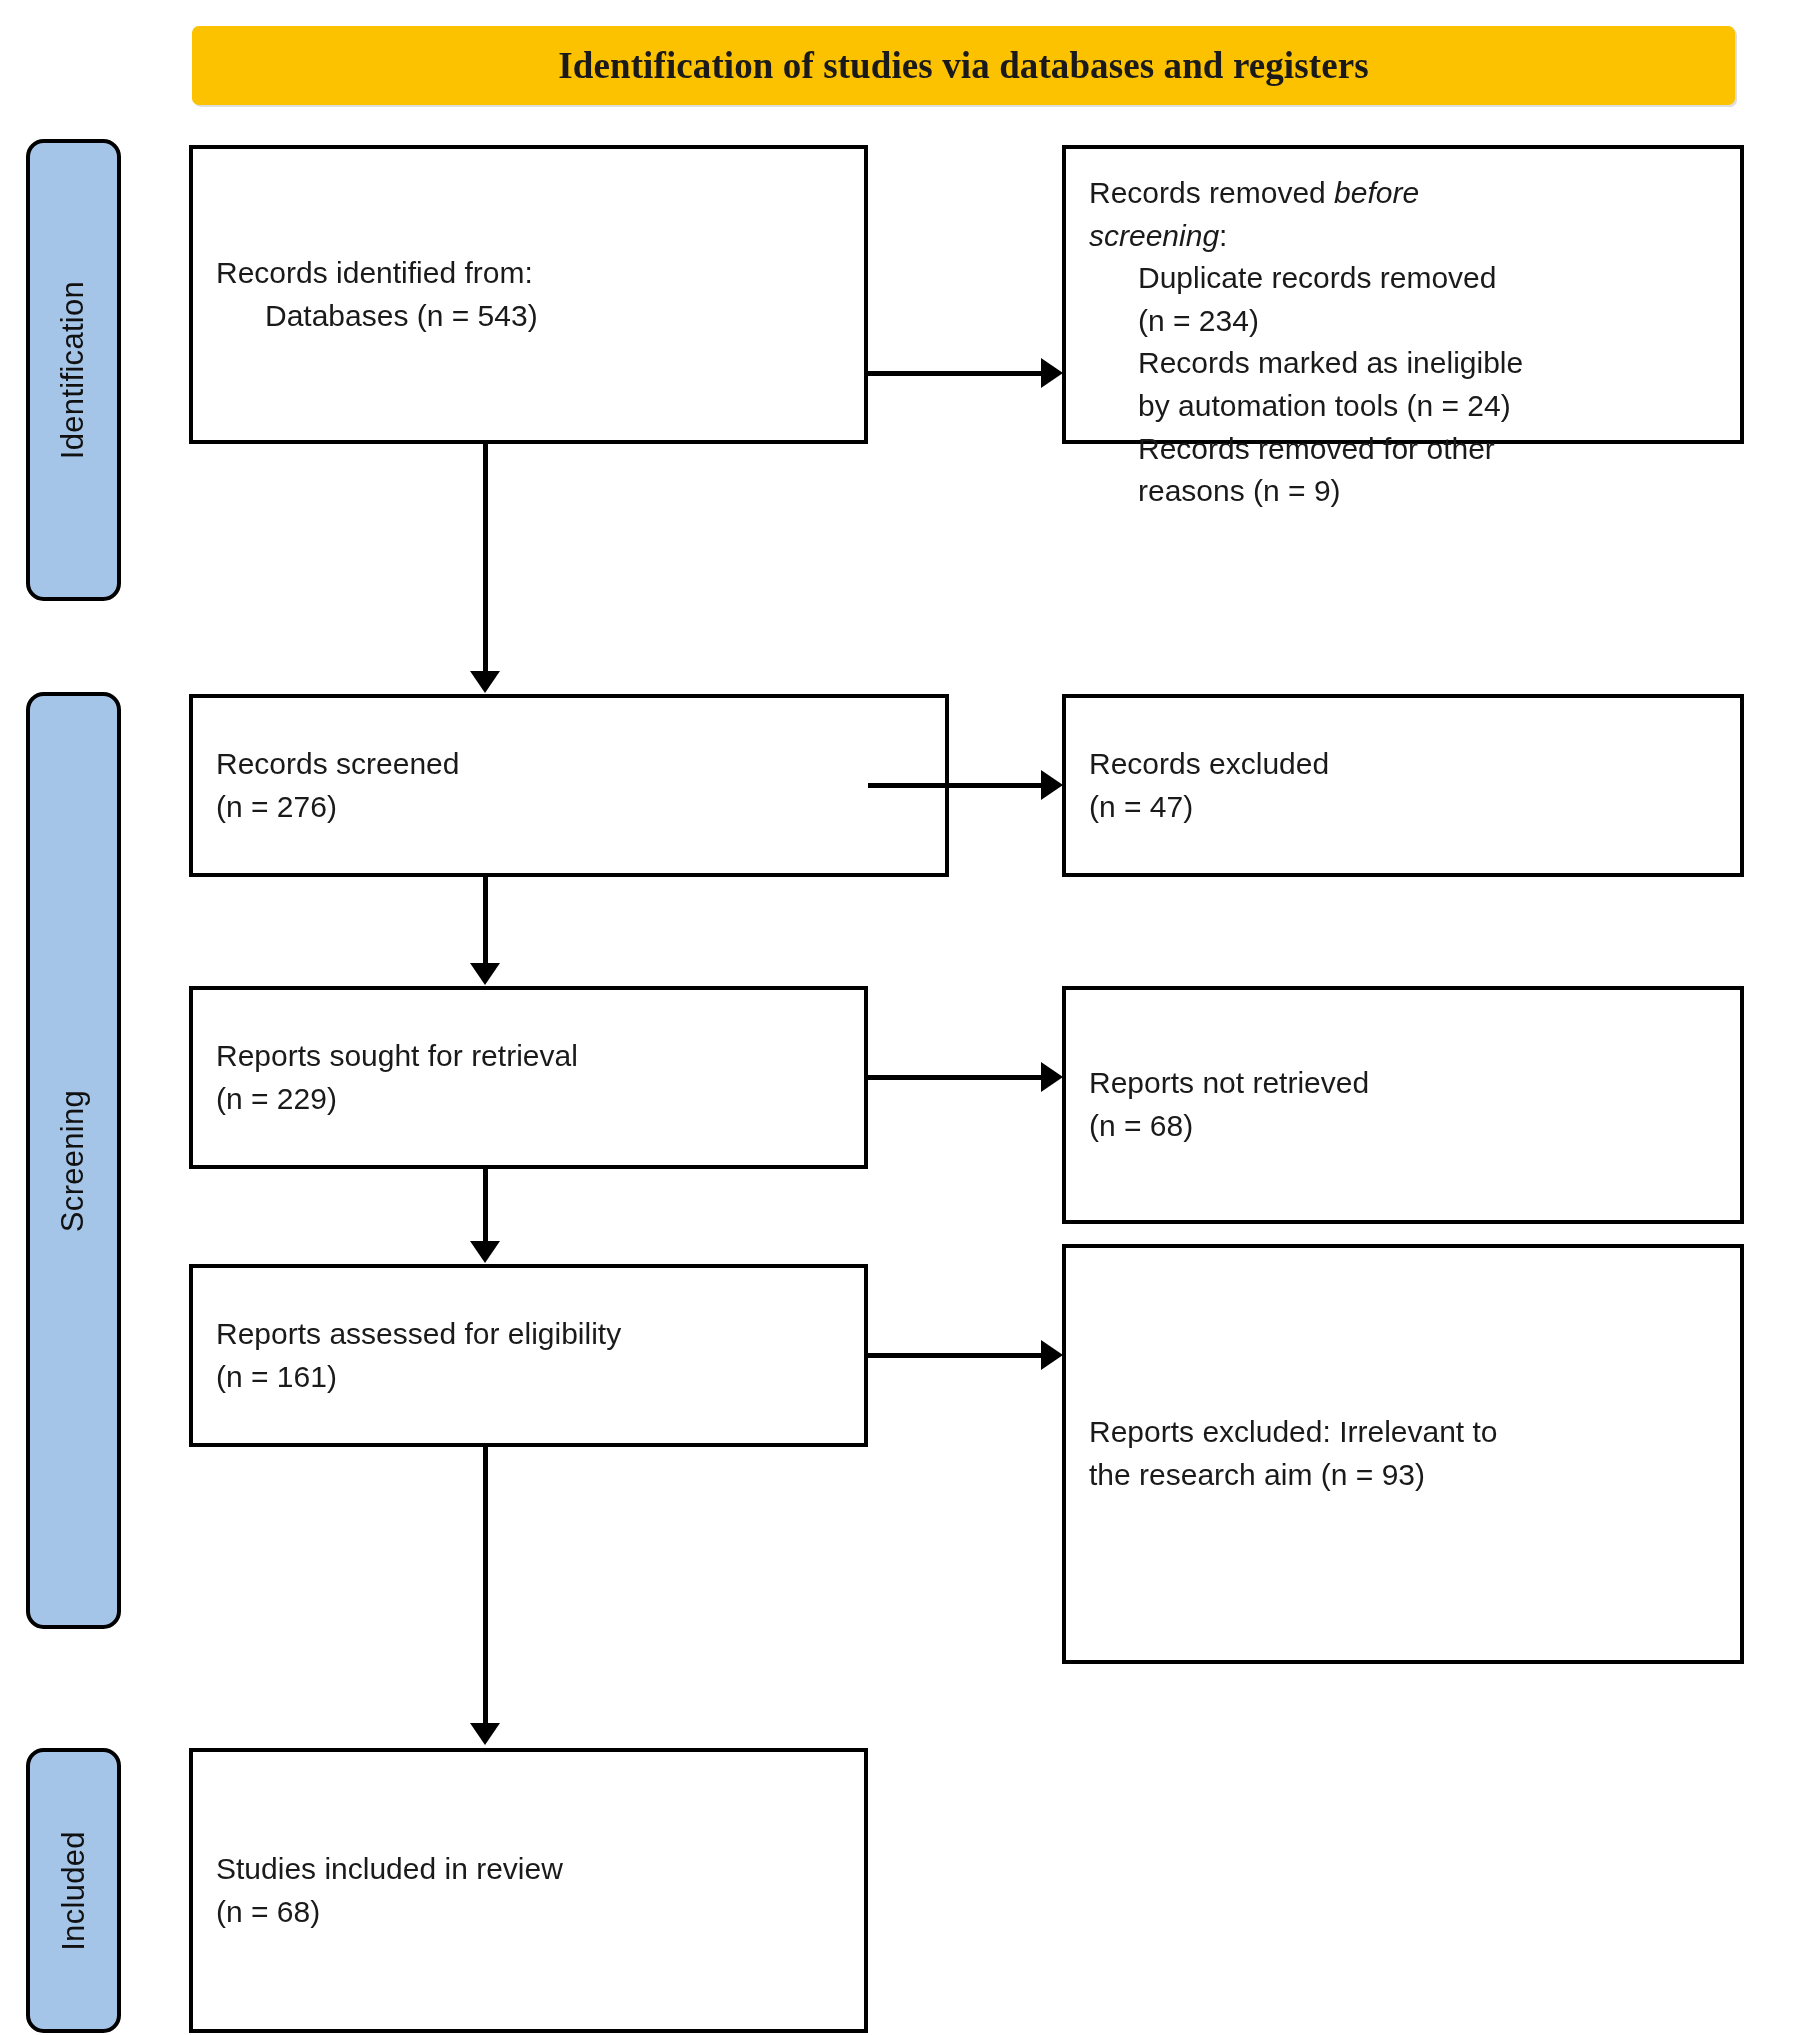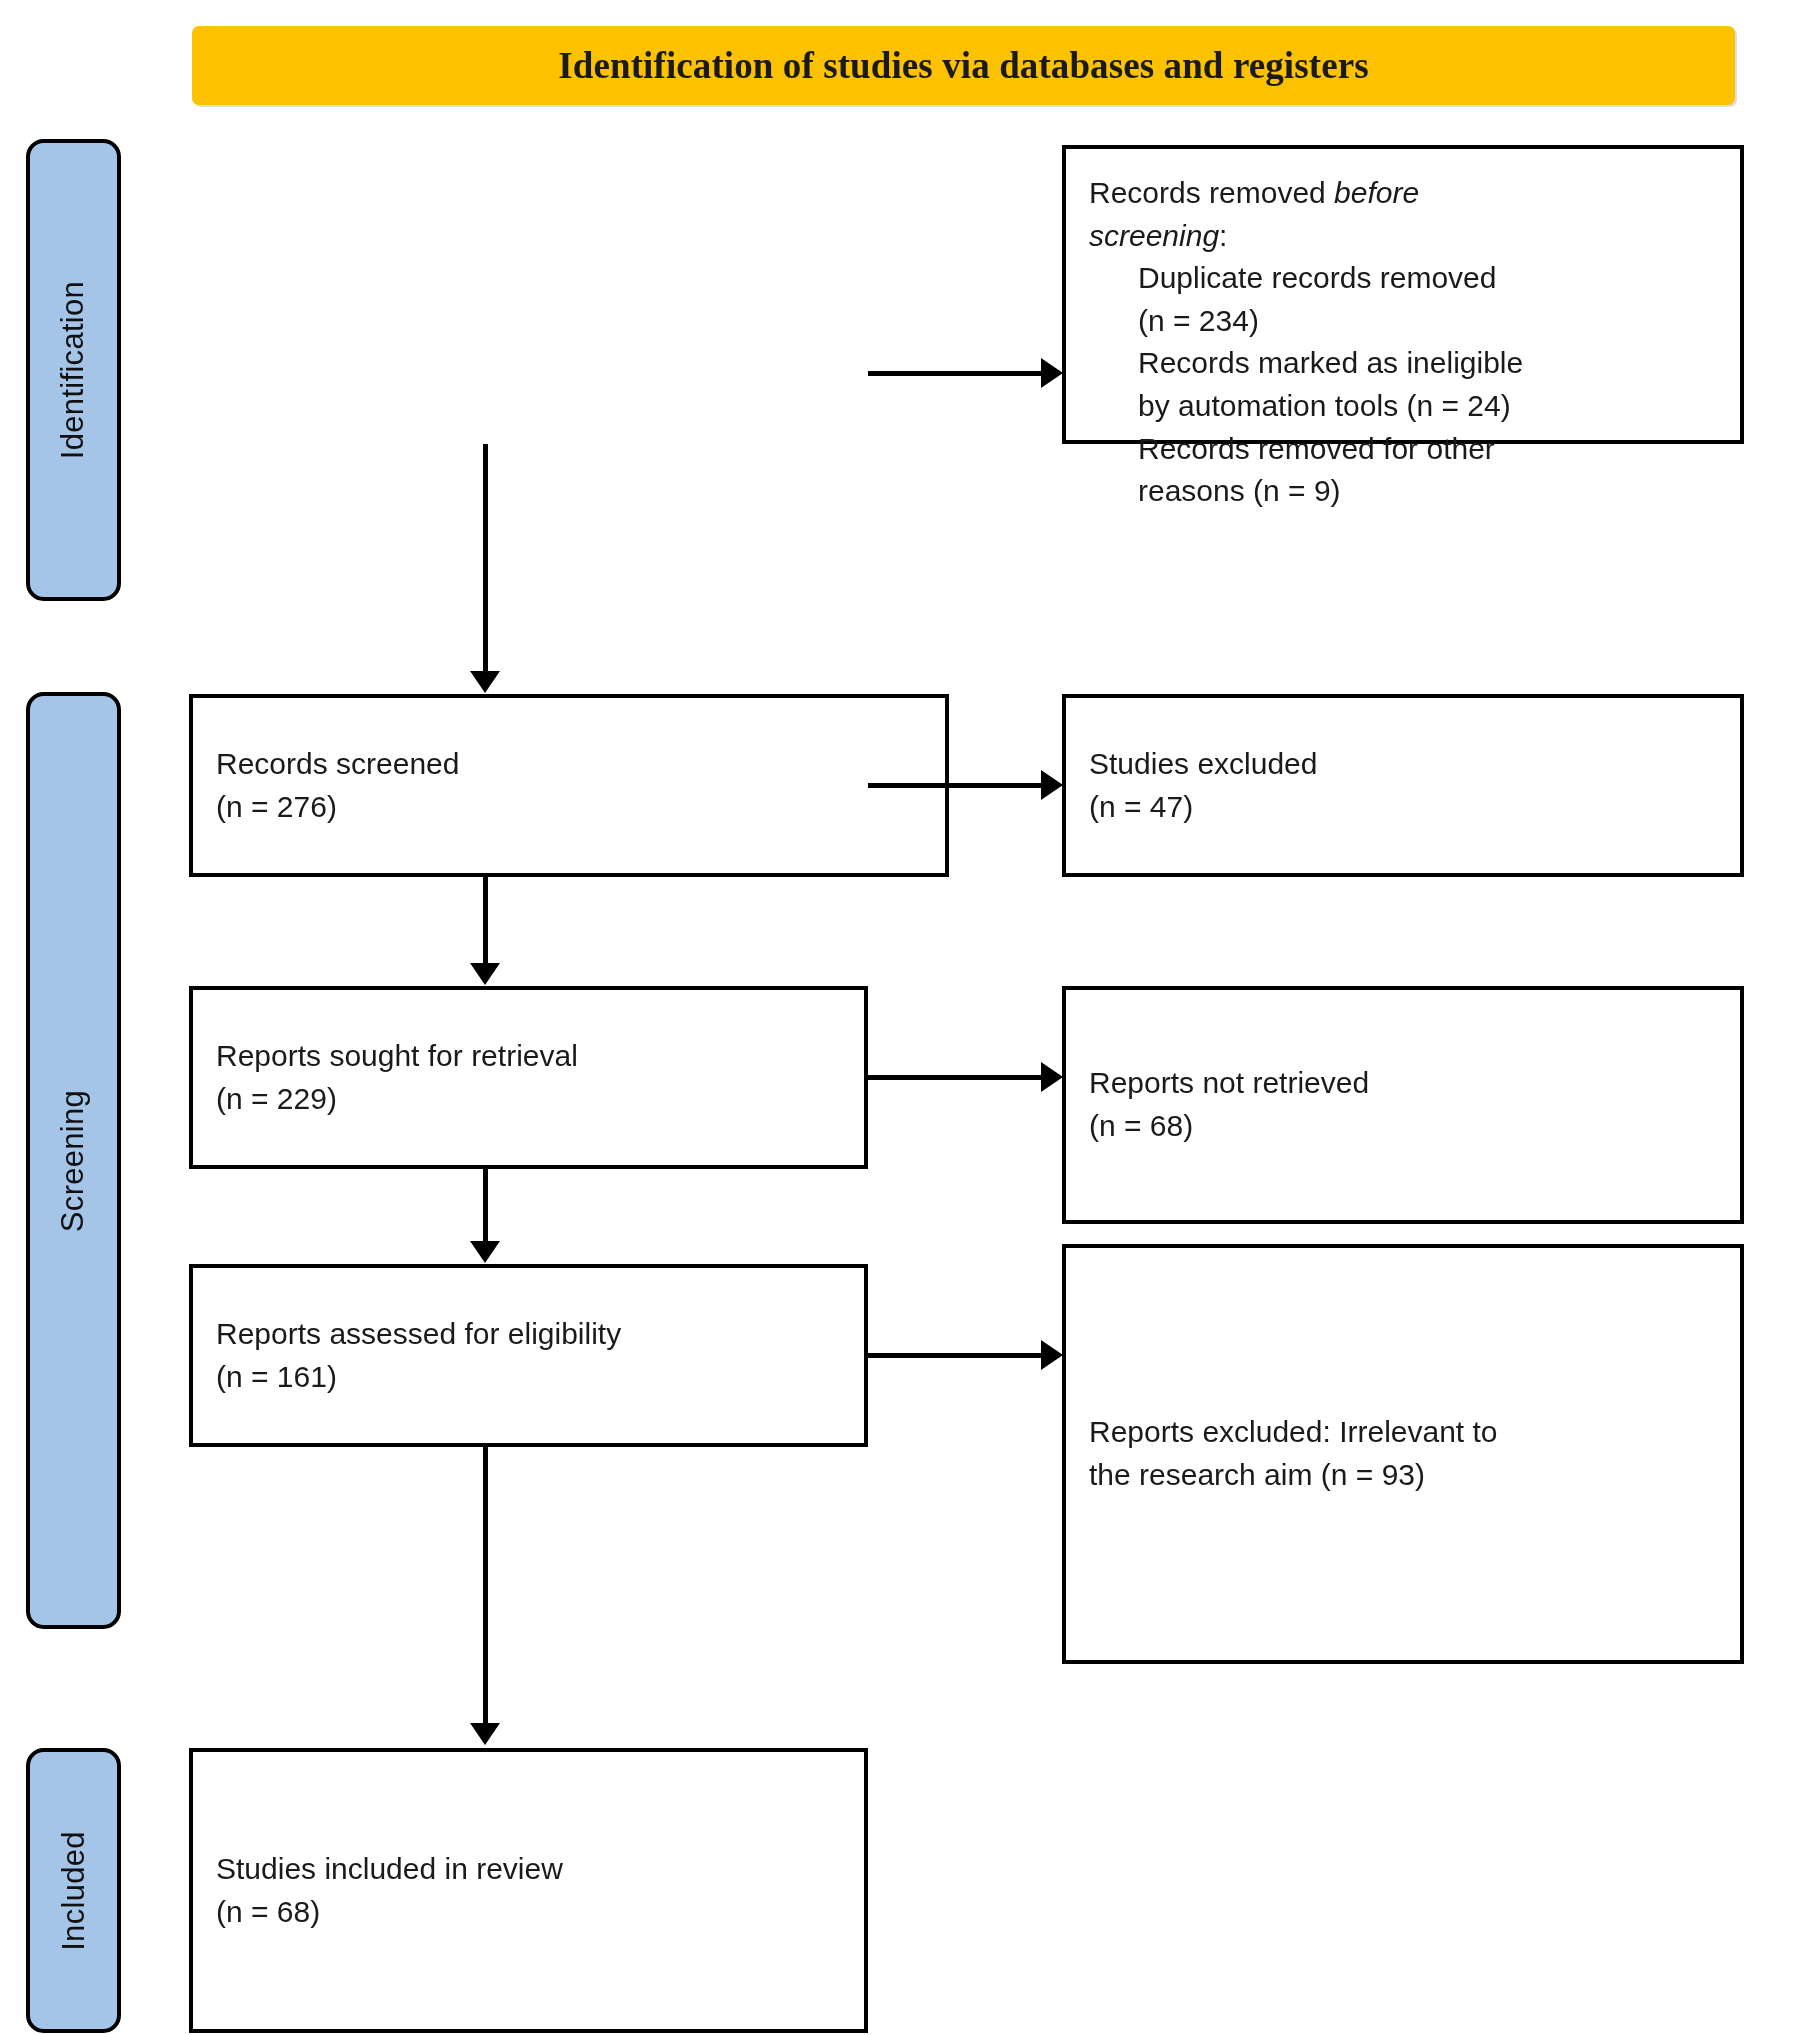--- a/index.html
+++ b/index.html
@@ -137,39 +137,43 @@
   <div class="rail rail-identification">
     <div class="rail-label">Identification</div>
   </div>
   <div class="rail rail-screening">
     <div class="rail-label">Screening</div>
   </div>
   <div class="rail rail-included">
     <div class="rail-label">Included</div>
   </div>
 
+  <div class="box box-identified">
+    <div class="box-line">Records identified from:</div>
+    <div class="box-line indent">Databases (n = 543)</div>
+  </div>
 
   <div class="box box-removed">
     <div class="box-line"><span>Records removed </span><span class="ital">before</span></div>
     <div class="box-line"><span class="ital">screening</span><span>:</span></div>
     <div class="box-line indent">Duplicate records removed</div>
     <div class="box-line indent">(n = 234)</div>
     <div class="box-line indent">Records marked as ineligible</div>
     <div class="box-line indent">by automation tools (n = 24)</div>
     <div class="box-line indent">Records removed for other</div>
     <div class="box-line indent">reasons (n = 9)</div>
   </div>
 
   <div class="box box-screened">
     <div class="box-line">Records screened</div>
     <div class="box-line">(n = 276)</div>
   </div>
 
   <div class="box box-excluded">
-    <div class="box-line">Studies excluded</div>
+    <div class="box-line">Records excluded</div>
     <div class="box-line">(n = 47)</div>
   </div>
 
   <div class="box box-sought">
     <div class="box-line">Reports sought for retrieval</div>
     <div class="box-line">(n = 229)</div>
   </div>
 
   <div class="box box-notret">
     <div class="box-line">Reports not retrieved</div>

